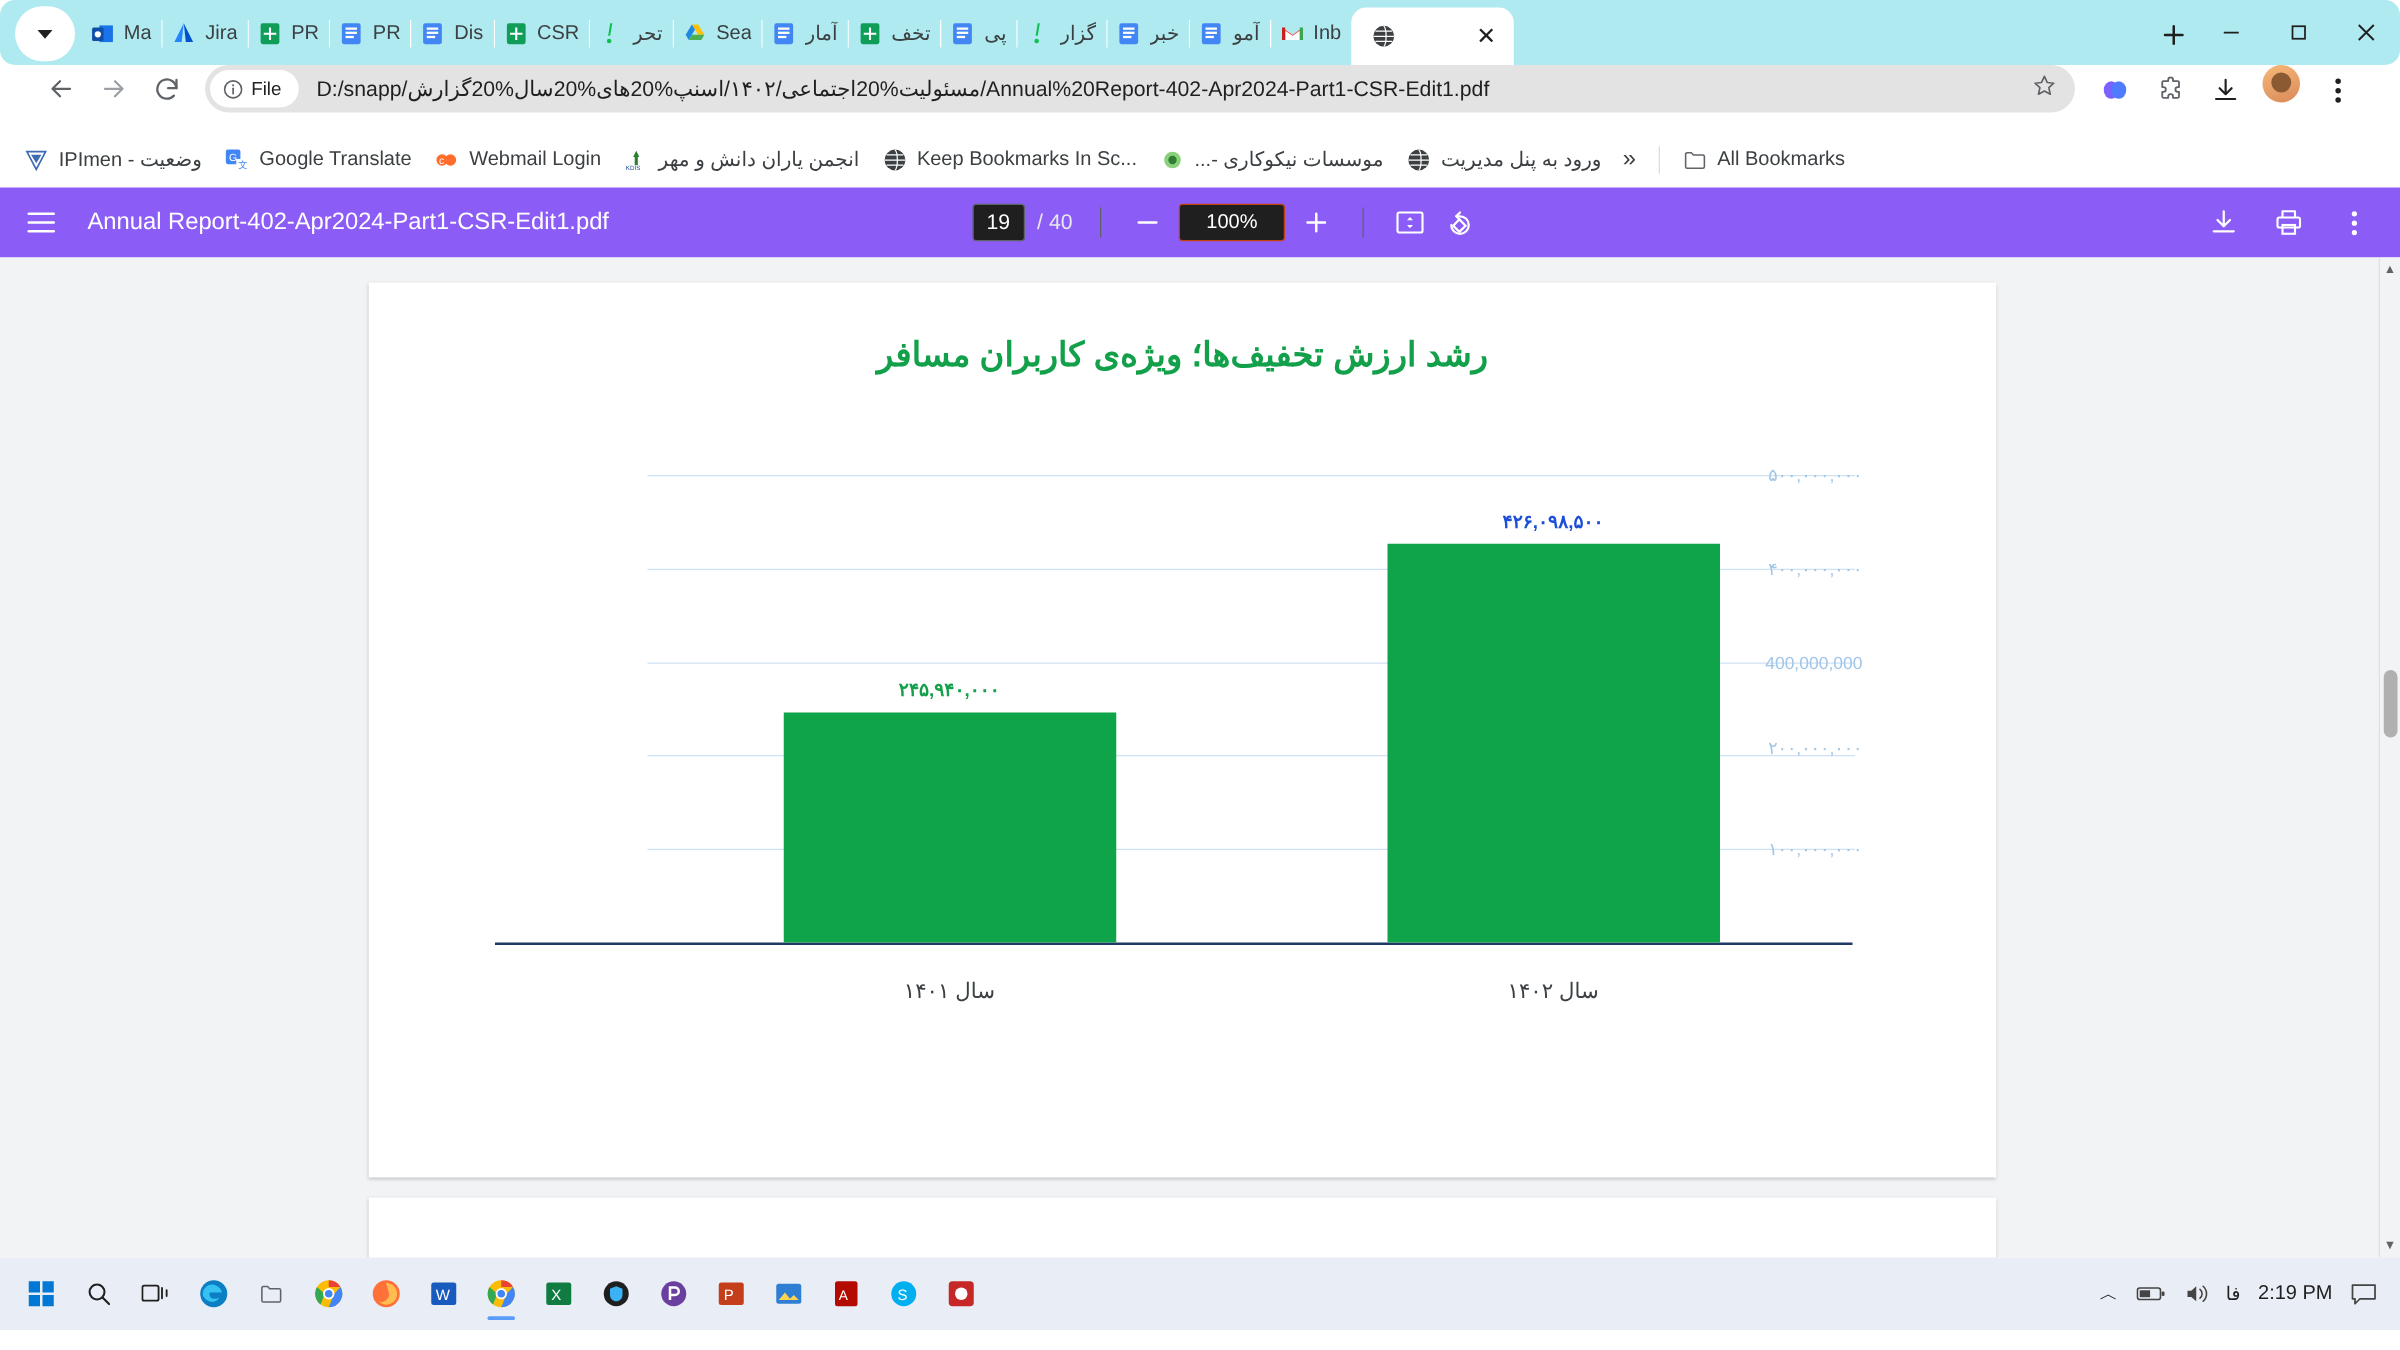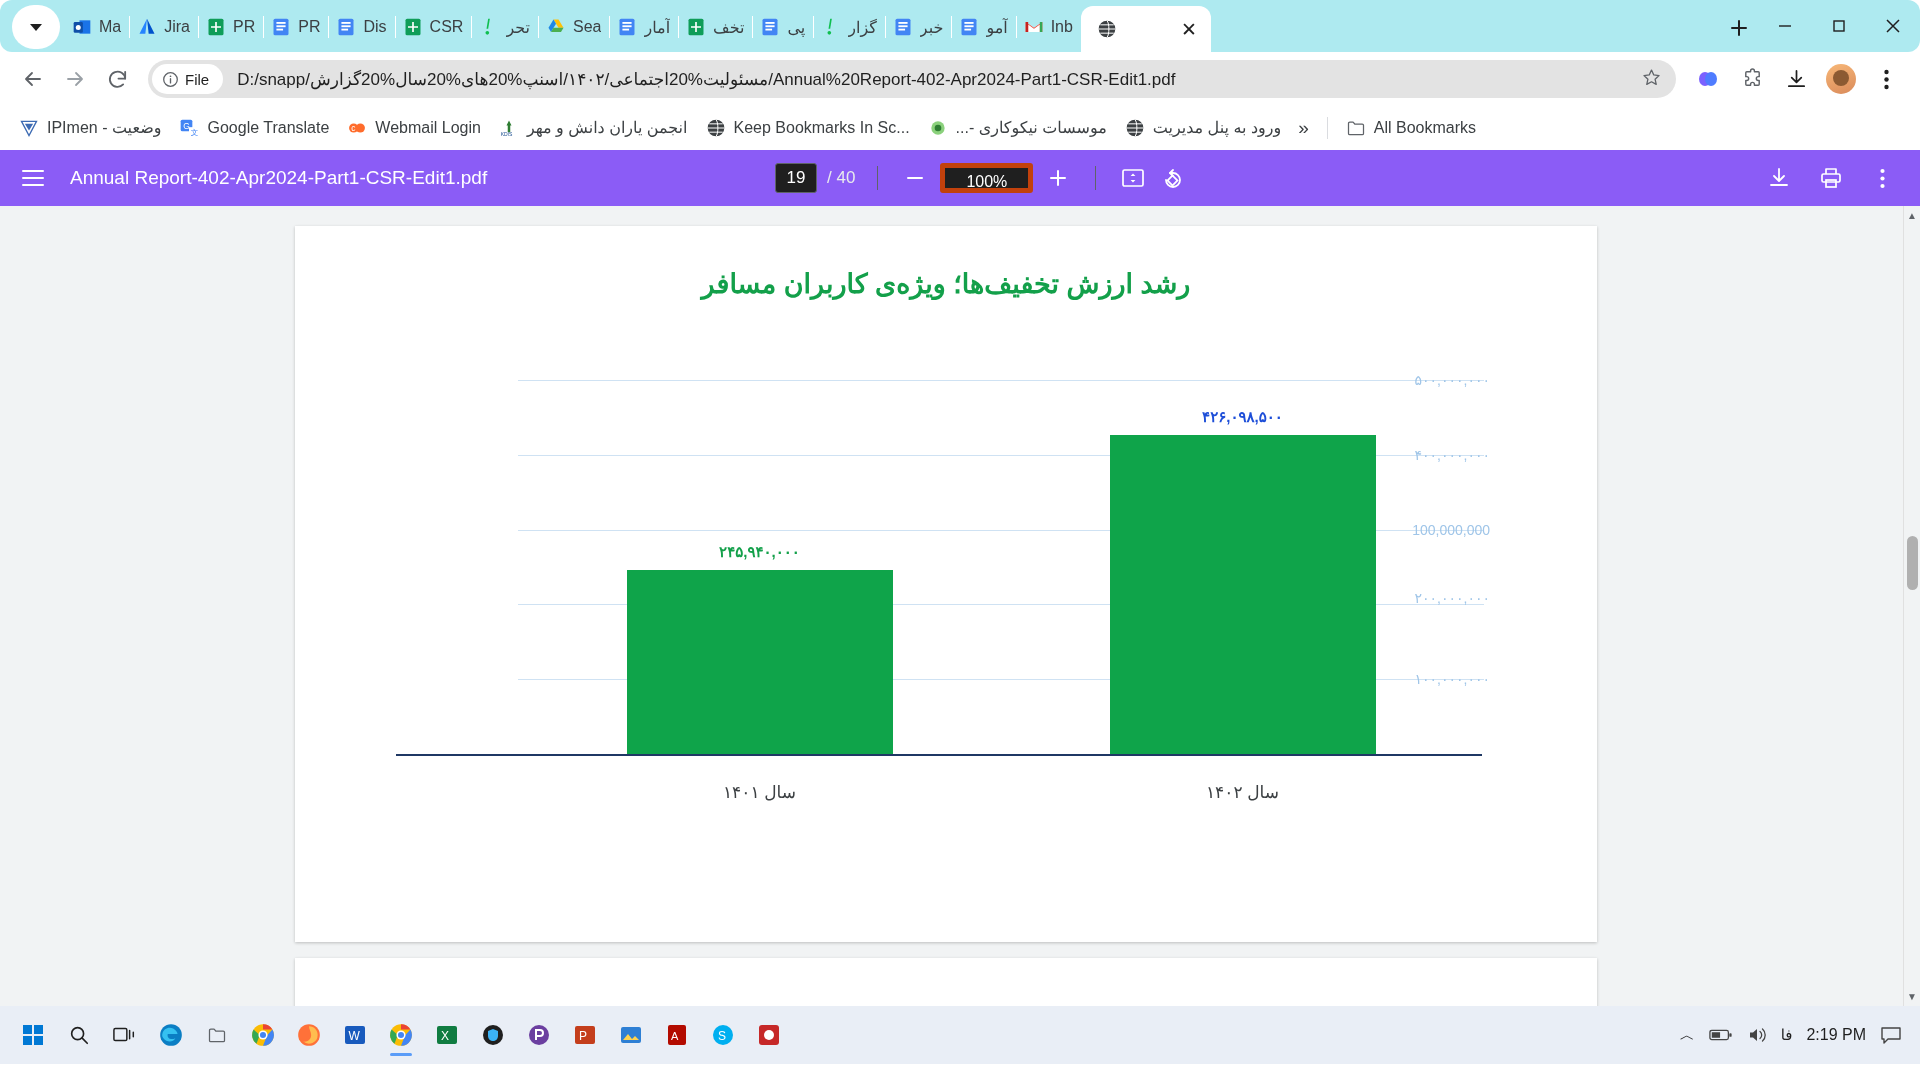--- a/index.html
+++ b/index.html
@@ -76,22 +76,22 @@
     display: flex; align-items: center; justify-content: center;
     flex: 0 0 auto;
   }
   .wincontrols { display: flex; align-items: center; margin-left: auto; height: 52px; }
   .wc { width: 54px; height: 44px; display:flex; align-items:center; justify-content:center; }
 
   
   .toolbar {
     height: 54px;
     background: #ffffff;
-    display: flex; align-items: center;
-    padding: 0 14px;
+    display: flex; align-items: flex-start;
+    padding: 0 30px;
     gap: 4px;
   }
   .navbtn { width: 38px; height: 38px; display:flex; align-items:center; justify-content:center; border-radius: 19px; flex:0 0 auto;}
   .omnibox {
     flex: 1 1 auto;
     height: 38px;
     background: #e3e3e3;
     border-radius: 19px;
     display: flex; align-items: center;
     padding: 0 8px 0 4px;
@@ -164,21 +164,21 @@
     border: 1px solid #5f6368;
     border-radius: 3px;
     width: 42px; height: 30px;
     font-size: 17px; text-align:center; line-height: 28px;
   }
   .pagetotal { font-size: 17px; color: #e8eaed; }
   .vsep { width:1px; height: 24px; background:#5f6368; margin: 0 12px;}
   .zoomout, .zoomin { width: 30px; height:30px; display:flex; align-items:center; justify-content:center;}
   .zoombox {
     background: #1f1f1f; color:#ffffff;
-    border: 5px solid #c2410c;
+    border: 1px solid #c2410c;
     border-radius: 3px;
     height: 30px; padding: 0 21px;
     font-size: 16px; line-height: 28px;
   }
   .pdfright { display:flex; align-items:center; gap: 22px; margin-left: auto;}
 
   .pdfstage {
     position: relative;
     height: 800px;
     background: #f1f3f4;
@@ -626,21 +626,21 @@
 
 <div class="pdfstage">
   <div class="page">
     <div class="chart-title">رشد ارزش تخفیف‌ها؛ ویژه‌ی کاربران مسافر</div>
     <div class="chartwrap" id="chartwrap">
         <div class="gridline" style="top: 321.2px;"></div>
         <div class="ylab" style="top: 321.2px;">۱۰۰,۰۰۰,۰۰۰</div>
         <div class="gridline" style="top: 246.4px;"></div>
         <div class="ylab" style="top: 240px;">۲۰۰,۰۰۰,۰۰۰</div>
         <div class="gridline" style="top: 171.6px;"></div>
-        <div class="ylab" style="top: 171.6px;">100,000,000</div>
+        <div class="ylab" style="top: 171.6px;">400,000,000</div>
         <div class="gridline" style="top: 96.8px;"></div>
         <div class="ylab" style="top: 96.8px;">۴۰۰,۰۰۰,۰۰۰</div>
         <div class="gridline" style="top: 22px;"></div>
         <div class="ylab" style="top: 22px;">۵۰۰,۰۰۰,۰۰۰</div>
         <div class="baseline" style="top: 396px;"></div>
         <div class="bar" style="left: 230.5px; width: 266px; height: 183.963px; bottom: 34px; background: rgb(15, 164, 74);"></div>
         <div class="barlabel" style="left: 363.5px; top: 185.037px; color: rgb(19, 160, 74);">۲۴۵,۹۴۰,۰۰۰</div>
         <div class="xlab" style="left: 363.5px; top: 424px;">سال ۱۴۰۱</div>
         <div class="bar" style="left: 713.5px; width: 266px; height: 318.722px; bottom: 34px; background: rgb(15, 164, 74);"></div>
         <div class="barlabel" style="left: 846.5px; top: 50.2783px; color: #1d4ed8;">۴۲۶,۰۹۸,۵۰۰</div>

